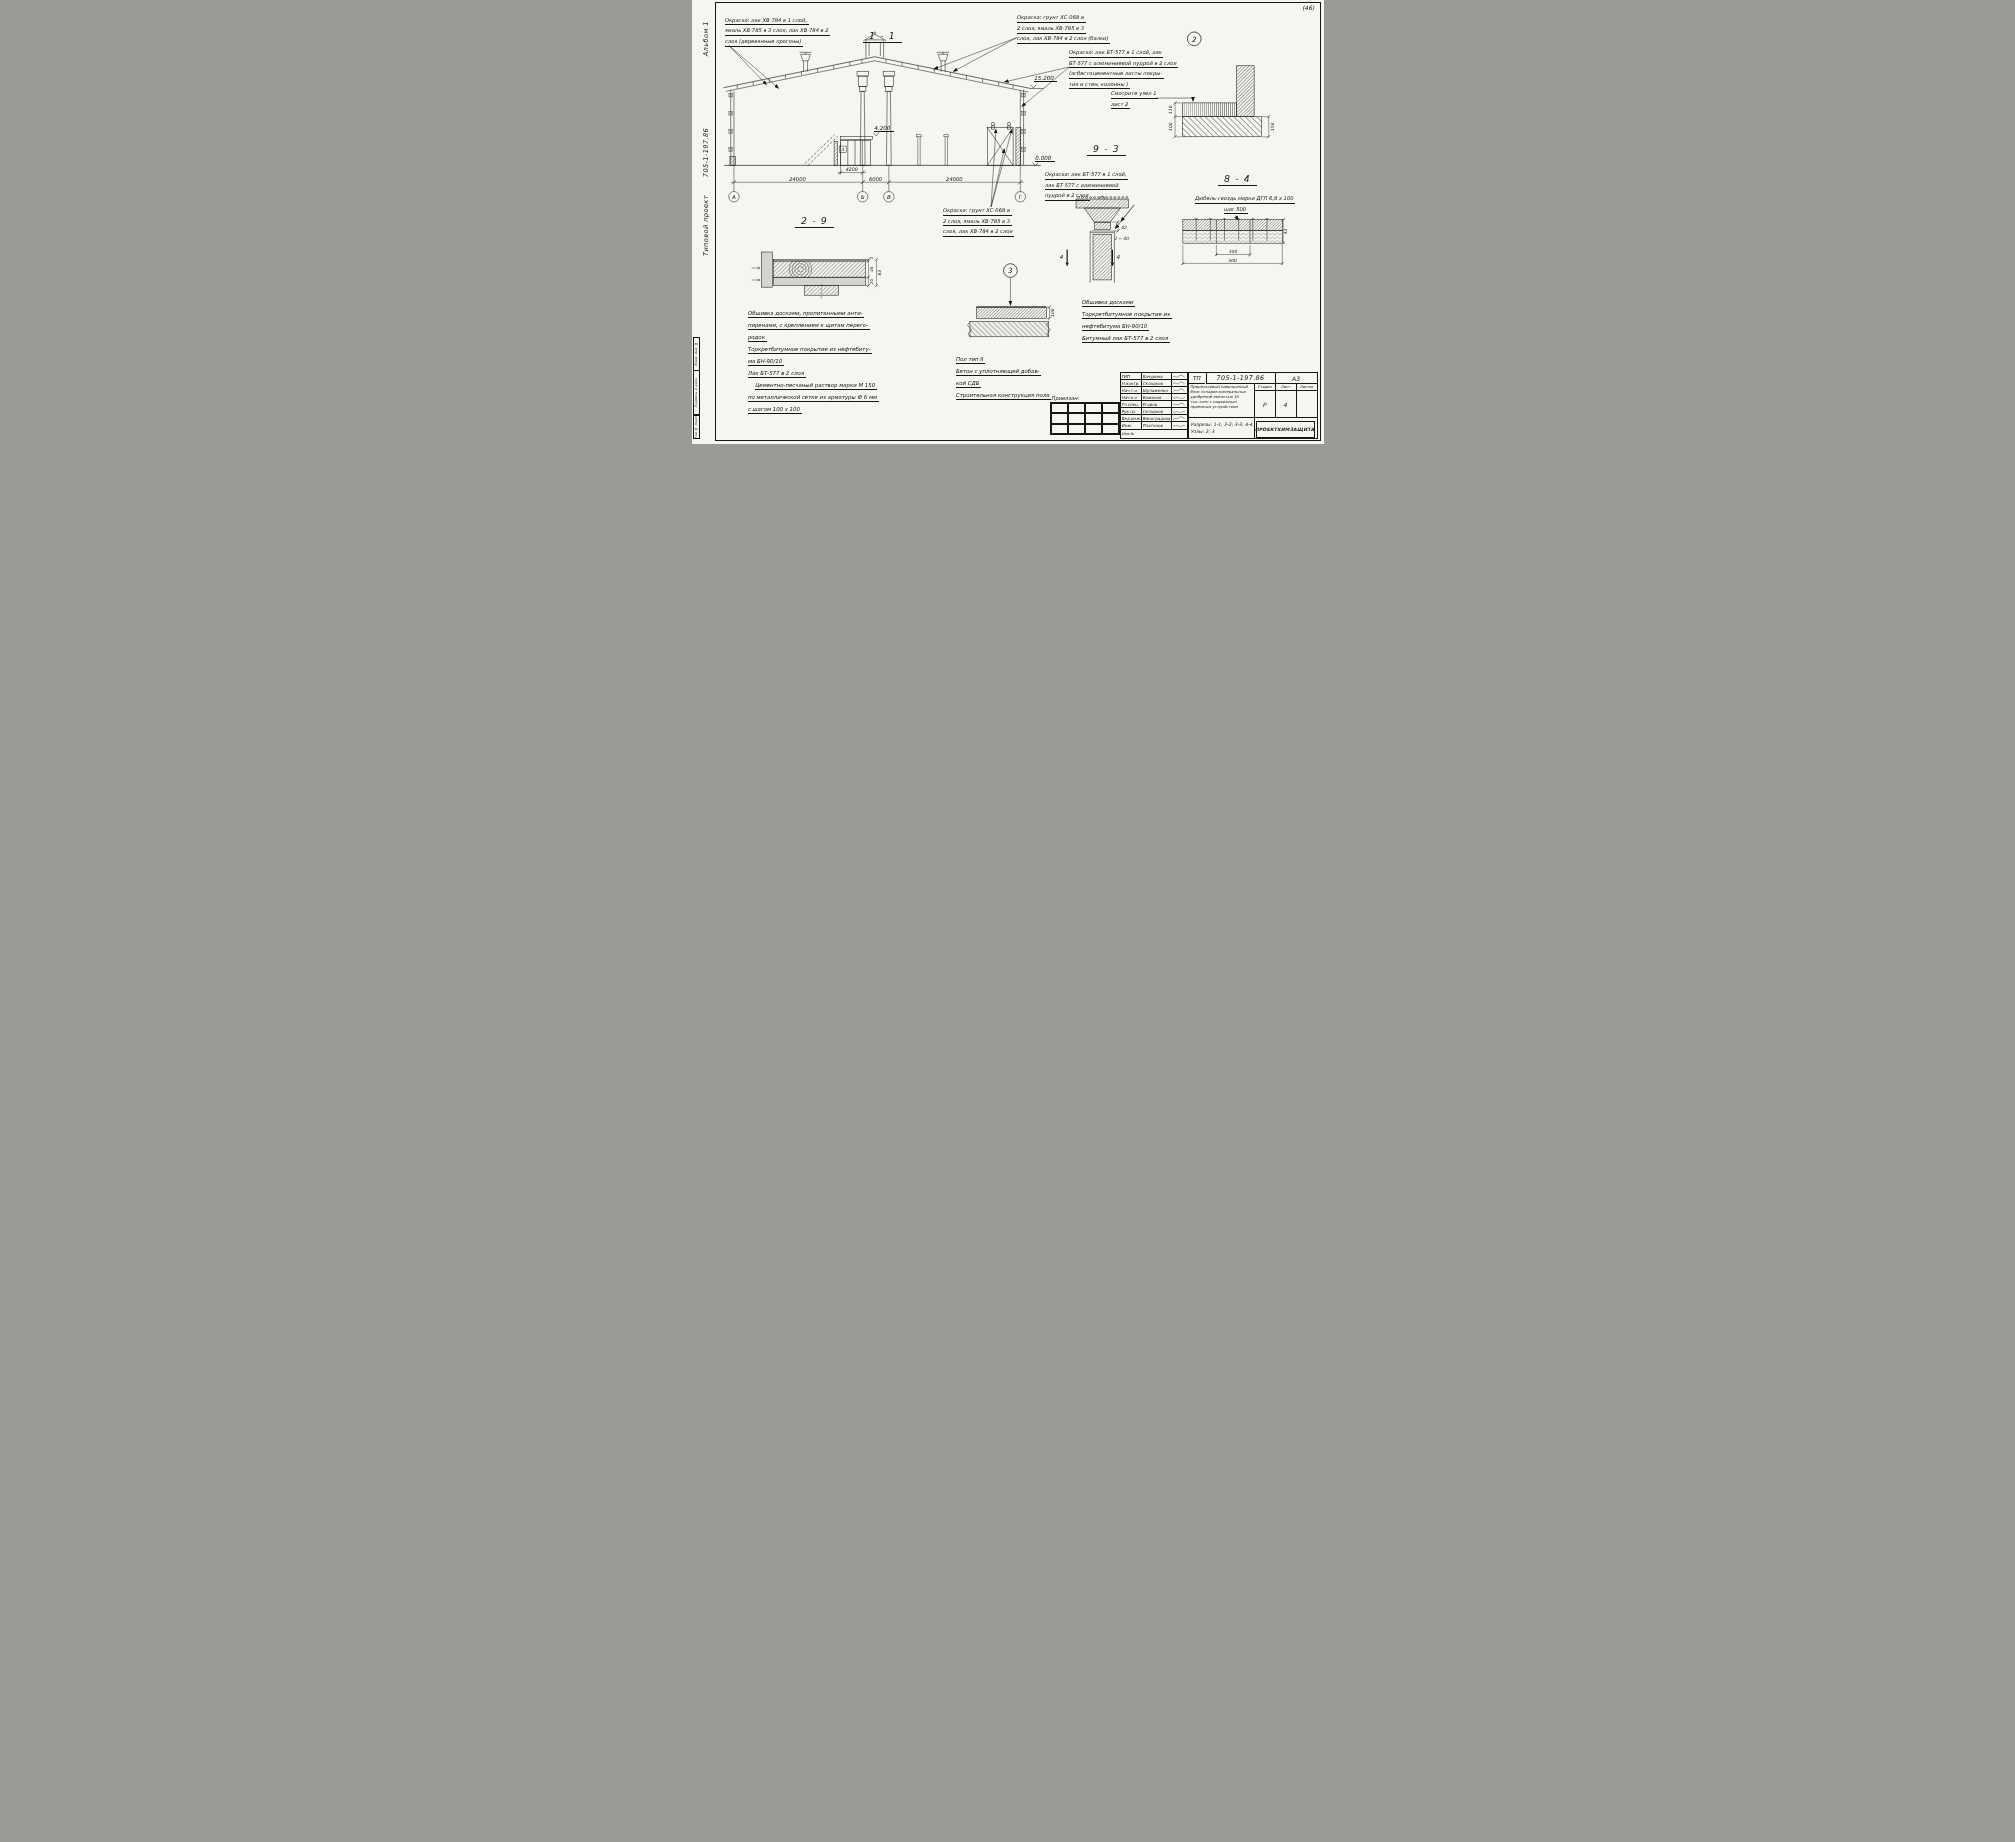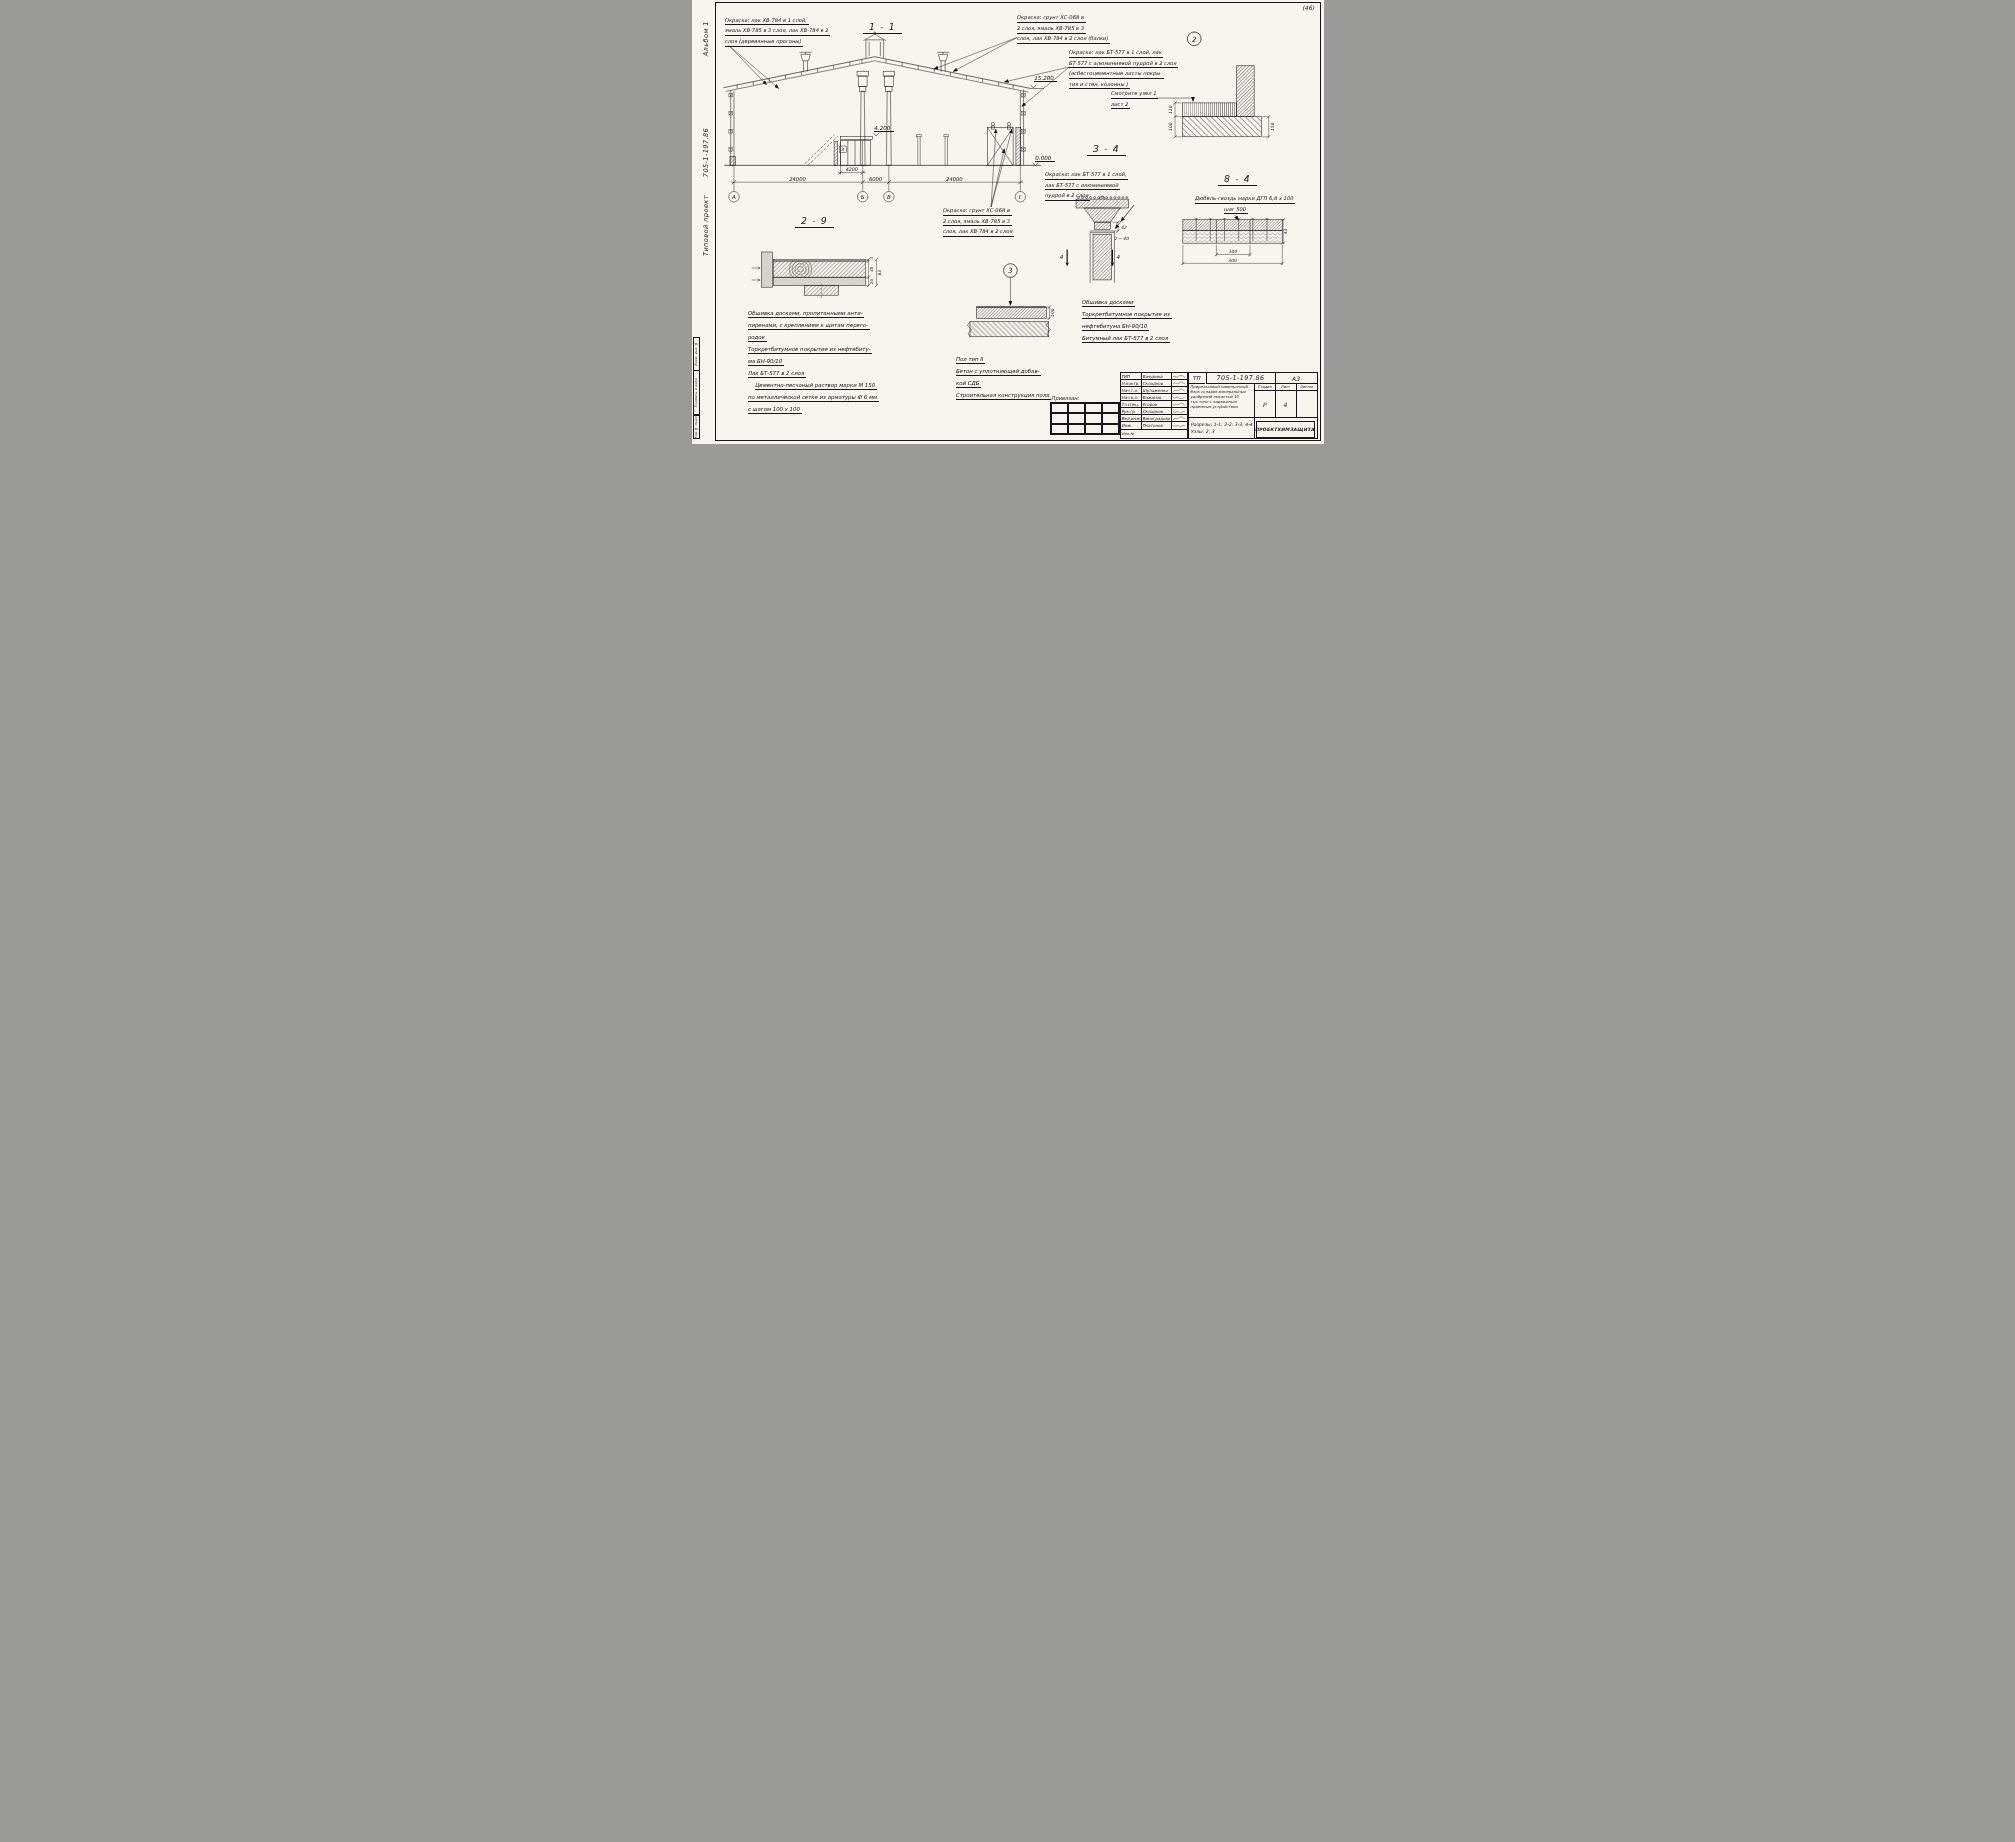--- a/index.html
+++ b/index.html
@@ -339,23 +339,23 @@
       <text x="1246" y="103" text-anchor="middle" font-size="18">2</text>
     </g>
     <g>
       <circle cx="790" cy="671" r="17" stroke="#161616" stroke-width="1.8" fill="none"></circle>
       <text x="790" y="678" text-anchor="middle" font-size="18">3</text>
     </g>
   </svg>
 
   <div class="abs corner" style="left:611px;top:4px">(46)</div>
 
-  <div class="abs sect" style="left:171px;top:21px">1 - 1</div>
+  <div class="abs sect" style="left:171px;top:30px">1 - 1</div>
   <div class="abs sect" style="left:103px;top:215px">2 - 9</div>
-  <div class="abs sect" style="left:395px;top:143px">3 - 4</div>
+  <div class="abs sect" style="left:395px;top:143px">9 - 3</div>
   <div class="abs sect" style="left:526px;top:173px">8 - 4</div>
 
   <div class="abs note" style="left:33px;top:17.7px">
     <div class="ln">Окраска: лак ХВ-784 в 1 слой,</div>
     <div class="ln">эмаль ХВ-785 в 3 слоя, лак ХВ-784 в 2</div>
     <div class="ln">слоя (деревянные прогоны)</div>
   </div>
 
   <div class="abs note" style="left:325px;top:15.3px">
     <div class="ln">Окраска: грунт ХС-068 в</div>

